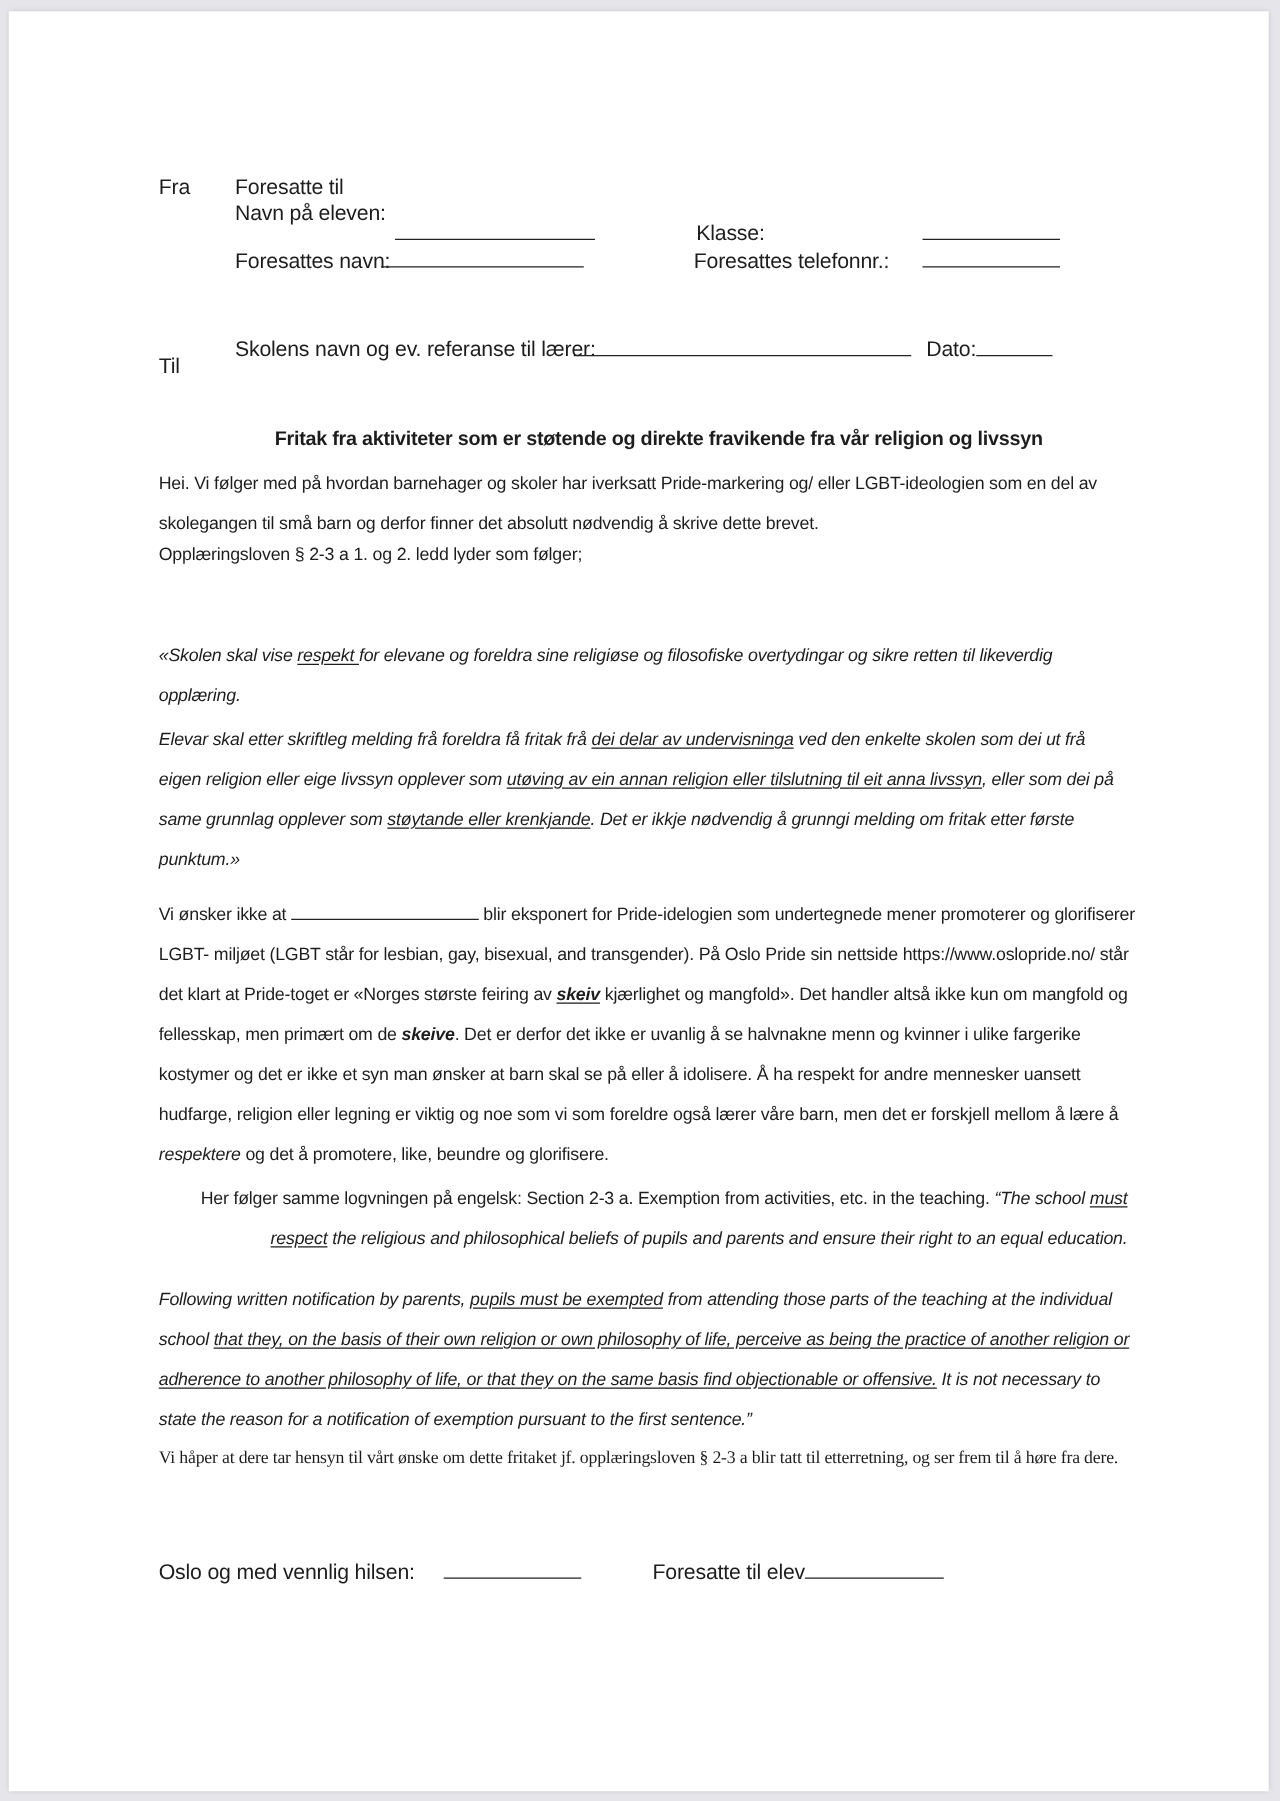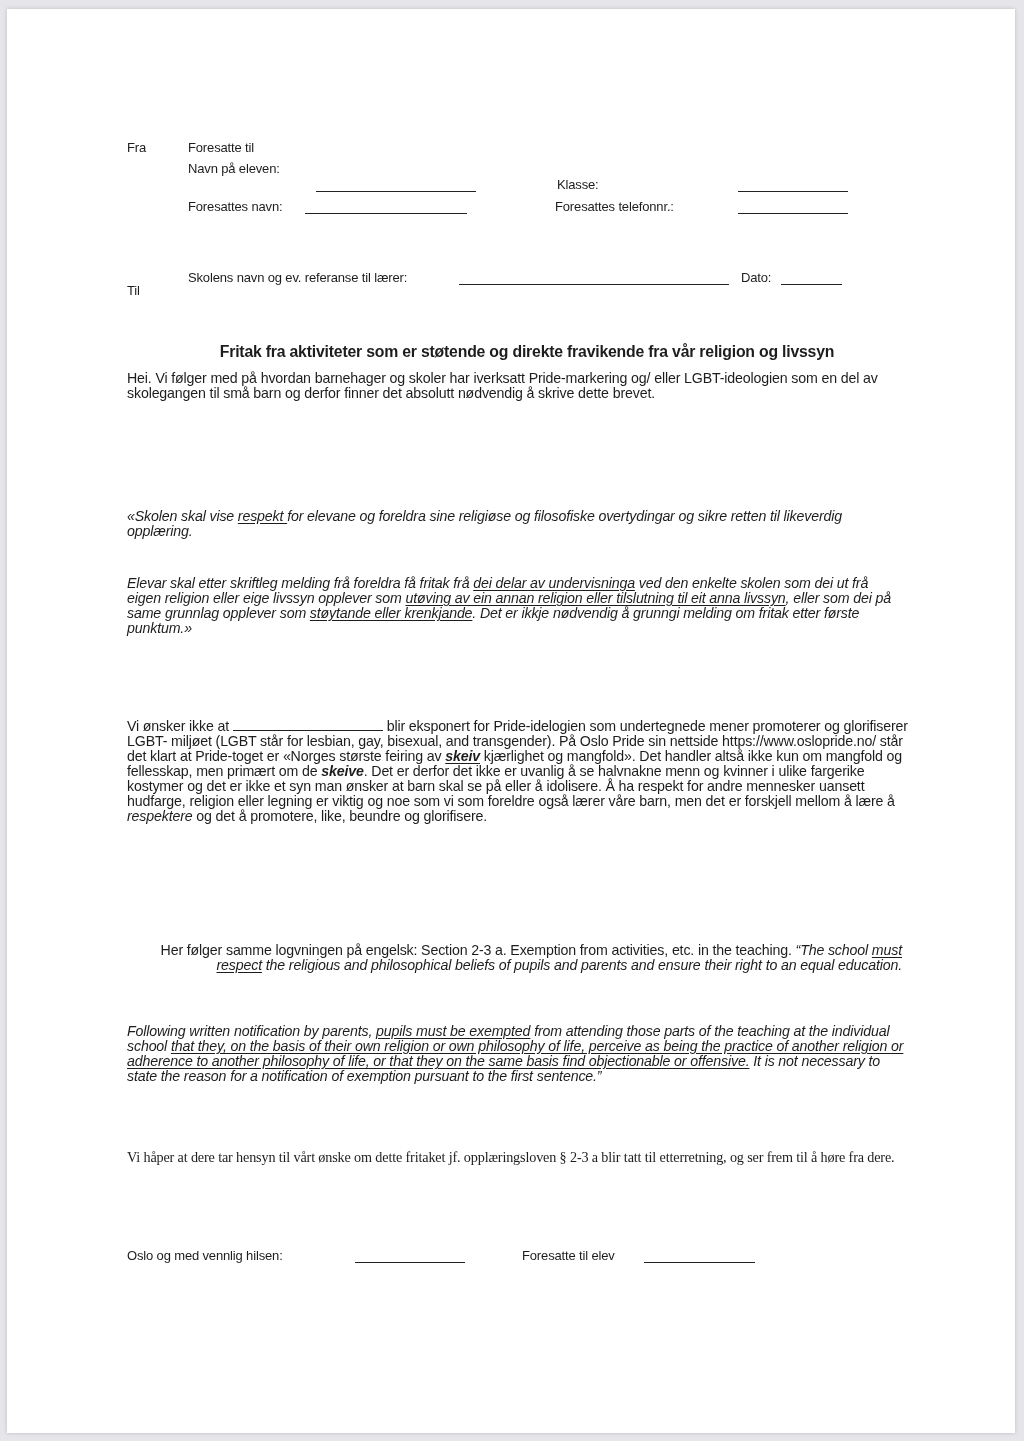--- a/index.html
+++ b/index.html
@@ -11,30 +11,30 @@
     font-family:"Liberation Sans", sans-serif;
     color:#1d1d1d;
   }
   .page {
     position:absolute;
     left:7px; top:9px;
     width:1008px; height:1424px;
     background:#ffffff;
     box-shadow:0 0 4px rgba(0,0,0,0.18);
   }
-  .abs { position:absolute; white-space:nowrap; font-size:13px; letter-spacing:-0.15px; }
+  .abs { position:absolute; white-space:nowrap; font-size:17px; letter-spacing:-0.15px; }
   .blank { display:inline-block; border-bottom:1px solid #222; height:14px; vertical-align:baseline; }
   .title {
     position:absolute; left:0; right:0; top:334px;
     text-align:center; font-weight:bold; font-size:15.8px; letter-spacing:-0.2px;
     padding-left:32px;
   }
   .para {
     position:absolute; left:120px; width:780px;
-    font-size:14.2px; line-height:15px; letter-spacing:-0.15px;
+    font-size:14.2px; line-height:32px; letter-spacing:-0.15px;
     margin:0;
   }
   .it { font-style:italic; }
   u { text-underline-offset:2px;text-decoration:underline; }
   .bi { font-weight:bold; font-style:italic; }
 </style>
 </head>
 <body>
 
 <div class="page">
@@ -56,20 +56,21 @@
   <span class="abs" style="left:181px; top:261px;">Skolens navn og ev. referanse til lærer:</span>
   <span class="blank abs" style="left:452px; top:261px; width:270px;"></span>
   <span class="abs" style="left:734px; top:261px;">Dato:</span>
   <span class="blank abs" style="left:774px; top:261px; width:61px;"></span>
 
   <div class="title">Fritak fra aktiviteter som er støtende og direkte fravikende fra vår religion og livssyn</div>
 
   <p class="para" style="top:362px;">Hei. Vi følger med på hvordan barnehager og skoler har iverksatt Pride-markering og/ eller LGBT-ideologien som en del av skolegangen til små barn og derfor finner det absolutt nødvendig å skrive dette brevet.</p>
 
   <div class="para" style="top:419px;">
+    <div>Opplæringsloven § 2-3 a 1. og 2. ledd lyder som følger;</div>
   </div>
 
   <p class="para it" style="top:500px; width:760px;"><span>«Skolen skal vise </span><u>respekt </u><span>for elevane og foreldra sine religiøse og filosofiske overtydingar og sikre retten til likeverdig opplæring.</span></p>
 
   <p class="para it" style="top:567px; width:775px;"><span>Elevar skal etter skriftleg melding frå foreldra få fritak frå </span><u>dei delar av undervisninga</u><span> ved den enkelte skolen som dei ut frå eigen religion eller eige livssyn opplever som </span><u>utøving av ein annan religion eller tilslutning til eit anna livssyn</u><span>, eller som dei på same grunnlag opplever som </span><u>støytande eller krenkjande</u><span>. Det er ikkje nødvendig å grunngi melding om fritak etter første punktum.»</span></p>
 
   <p class="para" style="top:707px; width:785px;"><span>Vi ønsker ikke at </span><span class="blank" style="width:150px;"></span><span> blir eksponert for Pride-idelogien som undertegnede mener promoterer og glorifiserer LGBT- miljøet (LGBT står for lesbian, gay, bisexual, and transgender). På Oslo Pride sin nettside https://www.oslopride.no/ står det klart at Pride-toget er «Norges største feiring av </span><u class="bi">skeiv</u><span> kjærlighet og mangfold». Det handler altså ikke kun om mangfold og fellesskap, men primært om de </span><span class="bi">skeive</span><span>. Det er derfor det ikke er uvanlig å se halvnakne menn og kvinner i ulike fargerike kostymer og det er ikke et syn man ønsker at barn skal se på eller å idolisere. Å ha respekt for andre mennesker uansett hudfarge, religion eller legning er viktig og noe som vi som foreldre også lærer våre barn, men det er forskjell mellom å lære å </span><span class="it">respektere</span><span> og det å promotere, like, beundre og glorifisere.</span></p>
 
   <p class="para" style="top:934px; width:775px;text-align:right;"><span>Her følger samme logvningen på engelsk: Section 2-3 a. Exemption from activities, etc. in the teaching. </span><span class="it">“The school </span><u class="it">must respect</u><span class="it"> the religious and philosophical beliefs of pupils and parents and ensure their right to an equal education.</span></p>
 

